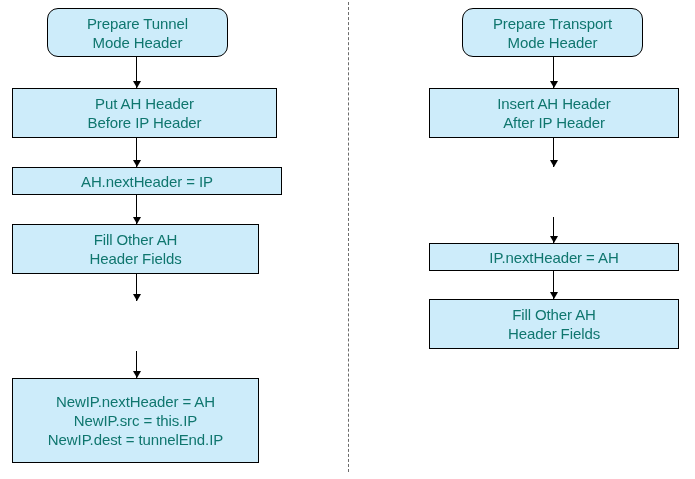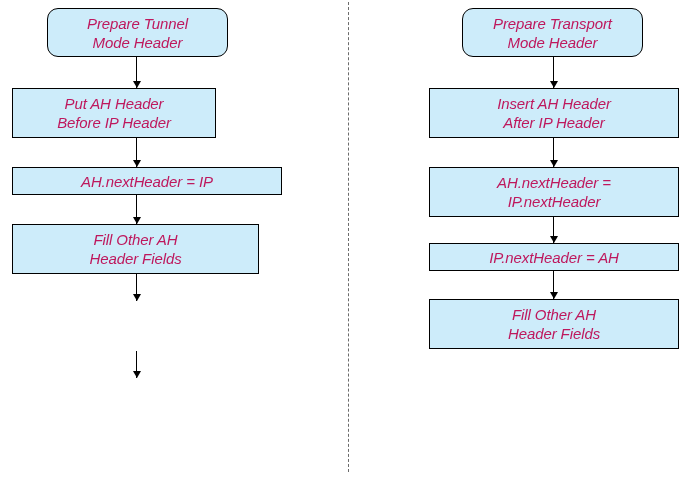--- a/index.html
+++ b/index.html
@@ -20,28 +20,27 @@
   }
   .node {
     position: absolute;
     box-sizing: border-box;
     background: #cdecfa;
     border: 1px solid #000000;
     display: flex;
     flex-direction: column;
     align-items: center;
     justify-content: center;
-    color: #be185d;
+    color: #0f766e;
     font-family: "Liberation Sans", sans-serif;
     font-size: 15px;
     line-height: 19px;
     text-align: center;
     white-space: pre-line;
     letter-spacing: -0.1px;
-    font-style: italic;
   }
   .node.terminal {
     border-radius: 11px;
   }
   .node .node-text {
     display: block;
     width: 100%;
     white-space: pre-line;
   }
   .connector {
@@ -79,21 +78,21 @@
   <div class="node terminal" style="left:47px; top:8px; width:181px; height:49px;">
     <span class="node-text">Prepare Tunnel
 Mode Header</span>
   </div>
 
   <div class="connector" style="left:136px; top:57px; width:1px; height:31px;">
     <div class="shaft" style="height:31px;"></div>
     <div class="head" style="top:24px;"></div>
   </div>
 
-  <div class="node" style="left:12px; top:88px; width:204px; height:50px;">
+  <div class="node" style="left:12px; top:88px; width:265px; height:50px;">
     <span class="node-text">Put AH Header
 Before IP Header</span>
   </div>
 
   <div class="connector" style="left:136px; top:138px; width:1px; height:29px;">
     <div class="shaft" style="height:29px;"></div>
     <div class="head" style="top:22px;"></div>
   </div>
 
   <div class="node" style="left:12px; top:167px; width:270px; height:28px;">
@@ -114,20 +113,25 @@
     <div class="shaft" style="height:27px;"></div>
     <div class="head" style="top:20px;"></div>
   </div>
 
 
   <div class="connector" style="left:136px; top:351px; width:1px; height:27px;">
     <div class="shaft" style="height:27px;"></div>
     <div class="head" style="top:20px;"></div>
   </div>
 
+  <div class="node" style="left:12px; top:378px; width:247px; height:85px;">
+    <span class="node-text">NewIP.nextHeader = AH
+NewIP.src = this.IP
+NewIP.dest = tunnelEnd.IP</span>
+  </div>
 
   <div class="node terminal" style="left:462px; top:8px; width:181px; height:49px;">
     <span class="node-text">Prepare Transport
 Mode Header</span>
   </div>
 
   <div class="connector" style="left:553px; top:57px; width:1px; height:31px;">
     <div class="shaft" style="height:31px;"></div>
     <div class="head" style="top:24px;"></div>
   </div>
@@ -135,24 +139,20 @@
   <div class="node" style="left:429px; top:88px; width:250px; height:50px;align-items:center;">
     <span class="node-text">Insert AH Header
 After IP Header</span>
   </div>
 
   <div class="connector" style="left:553px; top:138px; width:1px; height:29px;">
     <div class="shaft" style="height:29px;"></div>
     <div class="head" style="top:22px;"></div>
   </div>
 
-  <div class="node" style="left:429px; top:167px; width:250px; height:50px;">
-    <span class="node-text">AH.nextHeader =
-IP.nextHeader</span>
-  </div>
 
   <div class="connector" style="left:553px; top:217px; width:1px; height:26px;">
     <div class="shaft" style="height:26px;"></div>
     <div class="head" style="top:19px;"></div>
   </div>
 
   <div class="node" style="left:429px; top:243px; width:250px; height:28px;">
     <span class="node-text">IP.nextHeader = AH</span>
   </div>
 

